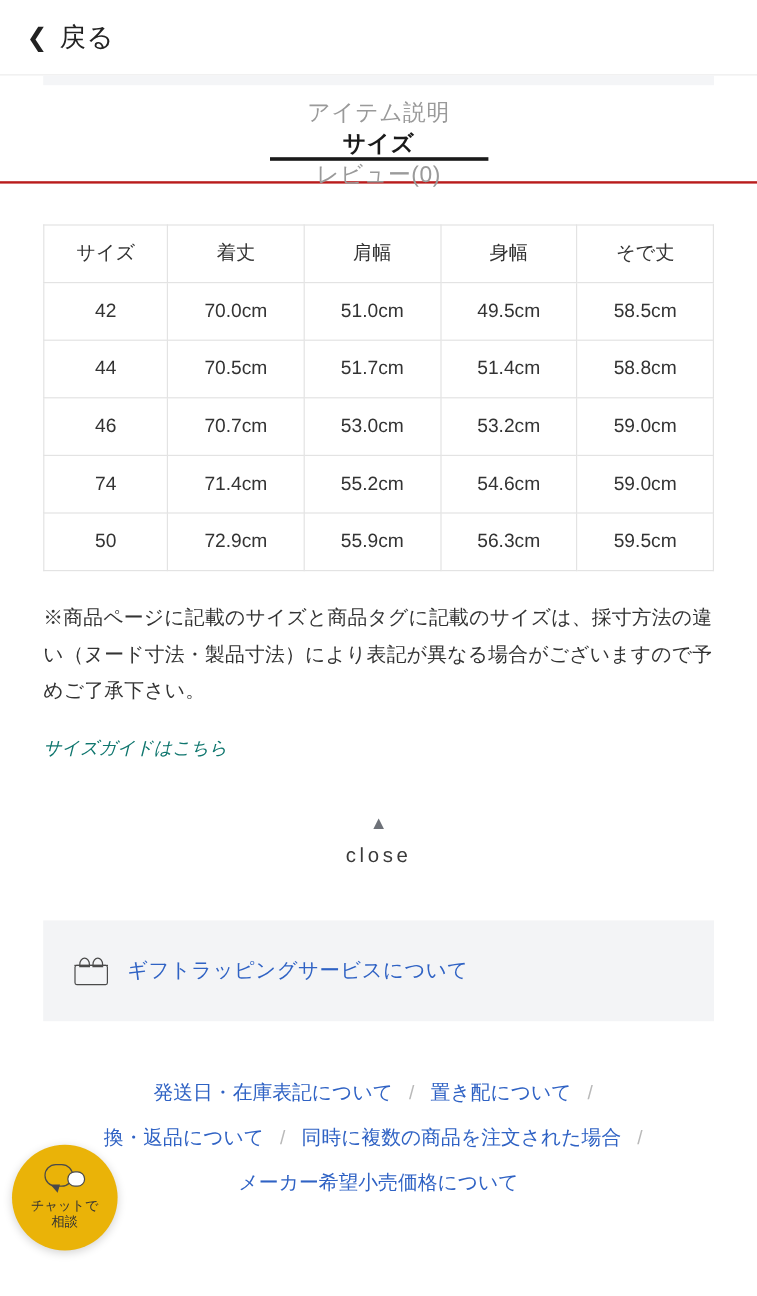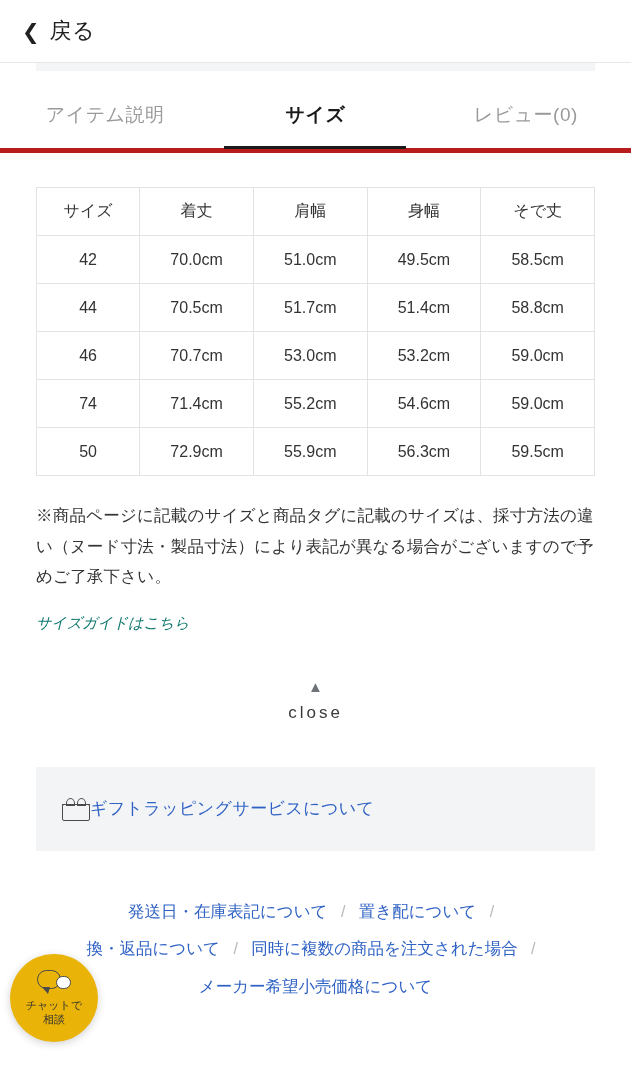--- a/index.html
+++ b/index.html
@@ -54,23 +54,24 @@
     left: 36px;
     right: 36px;
     top: 0;
     height: 8px;
     background: #f4f5f7;
   }
 
   
   .tabs {
     display: flex;
-    border-bottom: 5px solid #b91c1c;
+    border-bottom: 2px solid #b91c1c;
     background: #ffffff;
     height: 72px;
+    flex-direction: column;
   }
   .tab {
     flex: 1;
     display: flex;
     align-items: center;
     justify-content: center;
     font-size: 19px;
     color: #9a9a9a;
     cursor: pointer;
     position: relative;
@@ -150,20 +151,21 @@
   }
 
   
   .gift-banner {
     margin: 44px 36px 0 36px;
     height: 84px;
     background: #f3f4f6;
     display: flex;
     align-items: center;
     padding-left: 26px;
+    gap: 16px;
     cursor: pointer;
   }
   .gift-icon { width: 28px; height: 24px; position: relative; }
   .gift-icon .box {
     position: absolute; left: 0; top: 7px; width: 28px; height: 17px;
     border: 1.6px solid #4a4a4a; border-radius: 2px;
   }
   .gift-icon .lid {
     position: absolute; left: 0; top: 7px; width: 28px; height: 0;
     border-top: 1.6px solid #4a4a4a;

